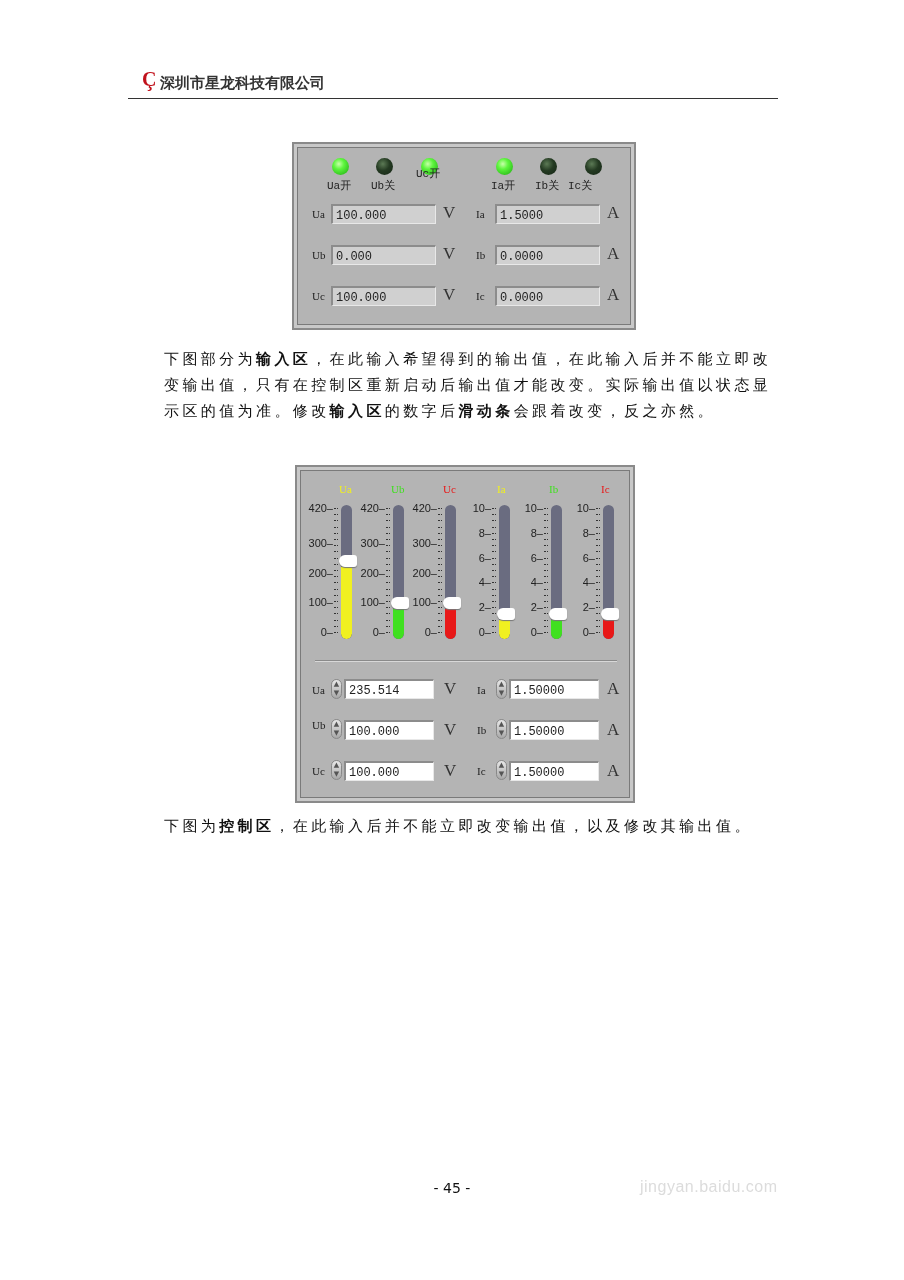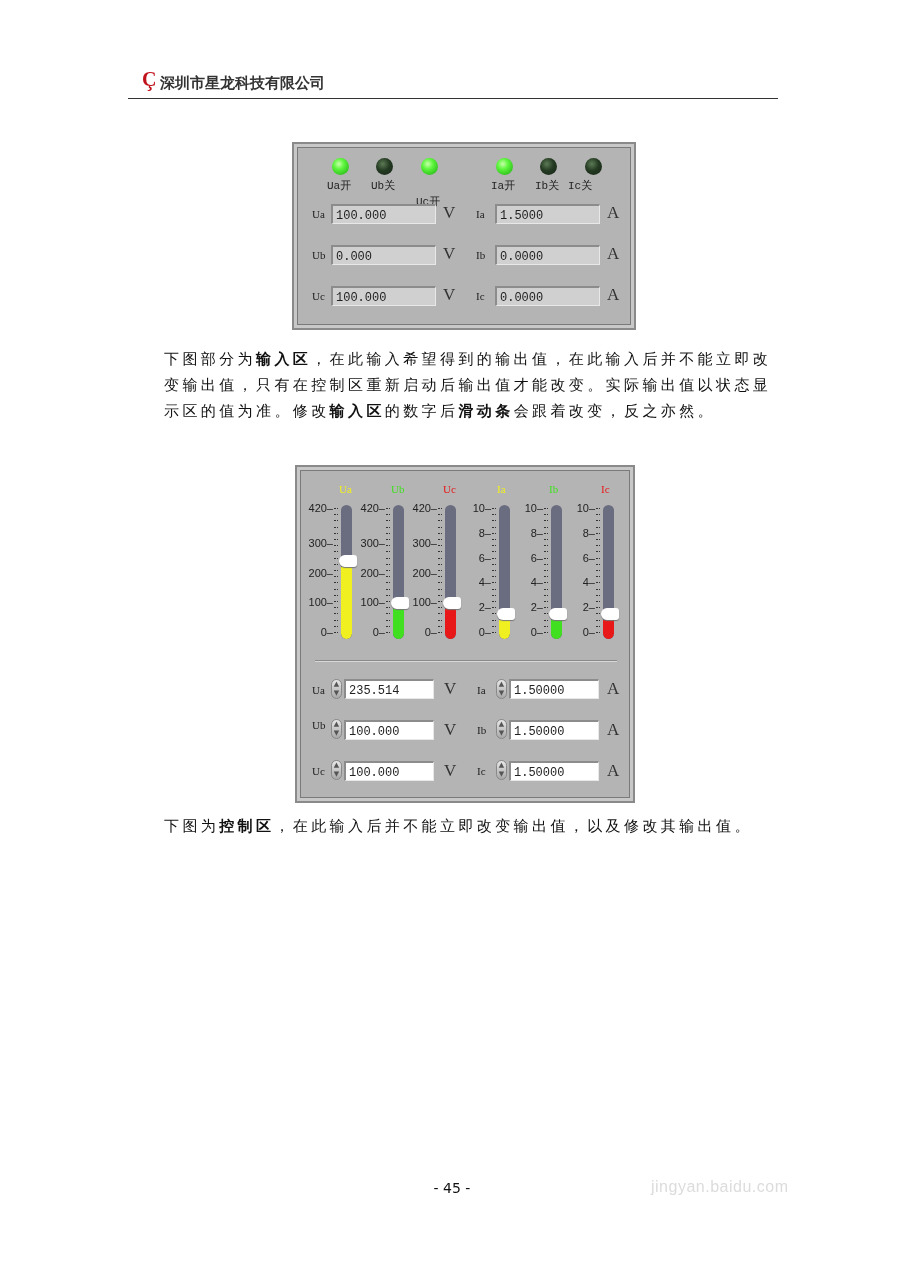--- a/index.html
+++ b/index.html
@@ -25,37 +25,37 @@
   .track{position:absolute;width:11px;height:134px;background:#6a6c80;border-radius:6px;overflow:hidden;}
   .fill{position:absolute;left:0;bottom:0;width:100%;border-radius:0 0 6px 6px;}
   .thumb{position:absolute;width:18px;height:12px;background:#fff;border-radius:8px 4px 4px 8px;box-shadow:0 1px 1px #777;}
   .tick{position:absolute;font-size:11px;color:#222;text-align:right;width:26px;font-family:"Liberation Sans",sans-serif;}
   .minor{position:absolute;width:4px;border-top:1.2px dotted #333;}
   .sep{position:absolute;left:18px;top:193px;width:302px;height:0;border-top:1px solid #8a8a8a;border-bottom:1px solid #d8d8d8;}
   .spin{position:absolute;width:11px;height:20px;border-radius:6px;background:linear-gradient(#e8e8e8,#a8a8a8);border:1px solid #888;box-sizing:border-box;font-size:7px;text-align:center;line-height:9px;color:#555;}
   .page-num{position:absolute;left:0;width:904px;top:1180px;text-align:center;font-size:14px;}
   .wm{position:absolute;left:640px;top:1180px;color:#dcdcdc;font-family:"Liberation Sans",sans-serif;}
   .wm1{font-size:34px;font-weight:bold;letter-spacing:1px;}
-  .wm2{font-size:16px;margin-top:-2px;letter-spacing:0.5px;margin-left:11px;}
+  .wm2{font-size:16px;margin-top:-2px;letter-spacing:0.5px;}
 </style>
 </head>
 <body>
 
 <div class="header">
   <span class="logo">Ç</span>
   <span class="company">深圳市星龙科技有限公司</span>
 </div>
 
 <div class="panel p1">
   <div class="led on" id="led0" style="left:38px;top:14px;"></div>
   <div class="ledlbl" style="left:33px;top:34px;">Ua开</div>
   <div class="led off" id="led1" style="left:82px;top:14px;"></div>
   <div class="ledlbl" style="left:77px;top:34px;">Ub关</div>
   <div class="led on" id="led2" style="left:127px;top:14px;"></div>
-  <div class="ledlbl" style="left:122px;top:50px;">Uc开</div>
+  <div class="ledlbl" style="left:122px;top:22px;">Uc开</div>
   <div class="led on" id="led3" style="left:202px;top:14px;"></div>
   <div class="ledlbl" style="left:197px;top:34px;">Ia开</div>
   <div class="led off" id="led4" style="left:246px;top:14px;"></div>
   <div class="ledlbl" style="left:241px;top:34px;">Ib关</div>
   <div class="led off" id="led5" style="left:291px;top:14px;"></div>
   <div class="ledlbl" style="left:274px;top:34px;">Ic关</div>
 
   <span class="lbl" style="left:18px;top:64px;">Ua</span>
   <div class="field" style="left:37px;top:60px;width:105px;">100.000</div>
   <span class="unit" style="left:149px;top:59px;">V</span>

